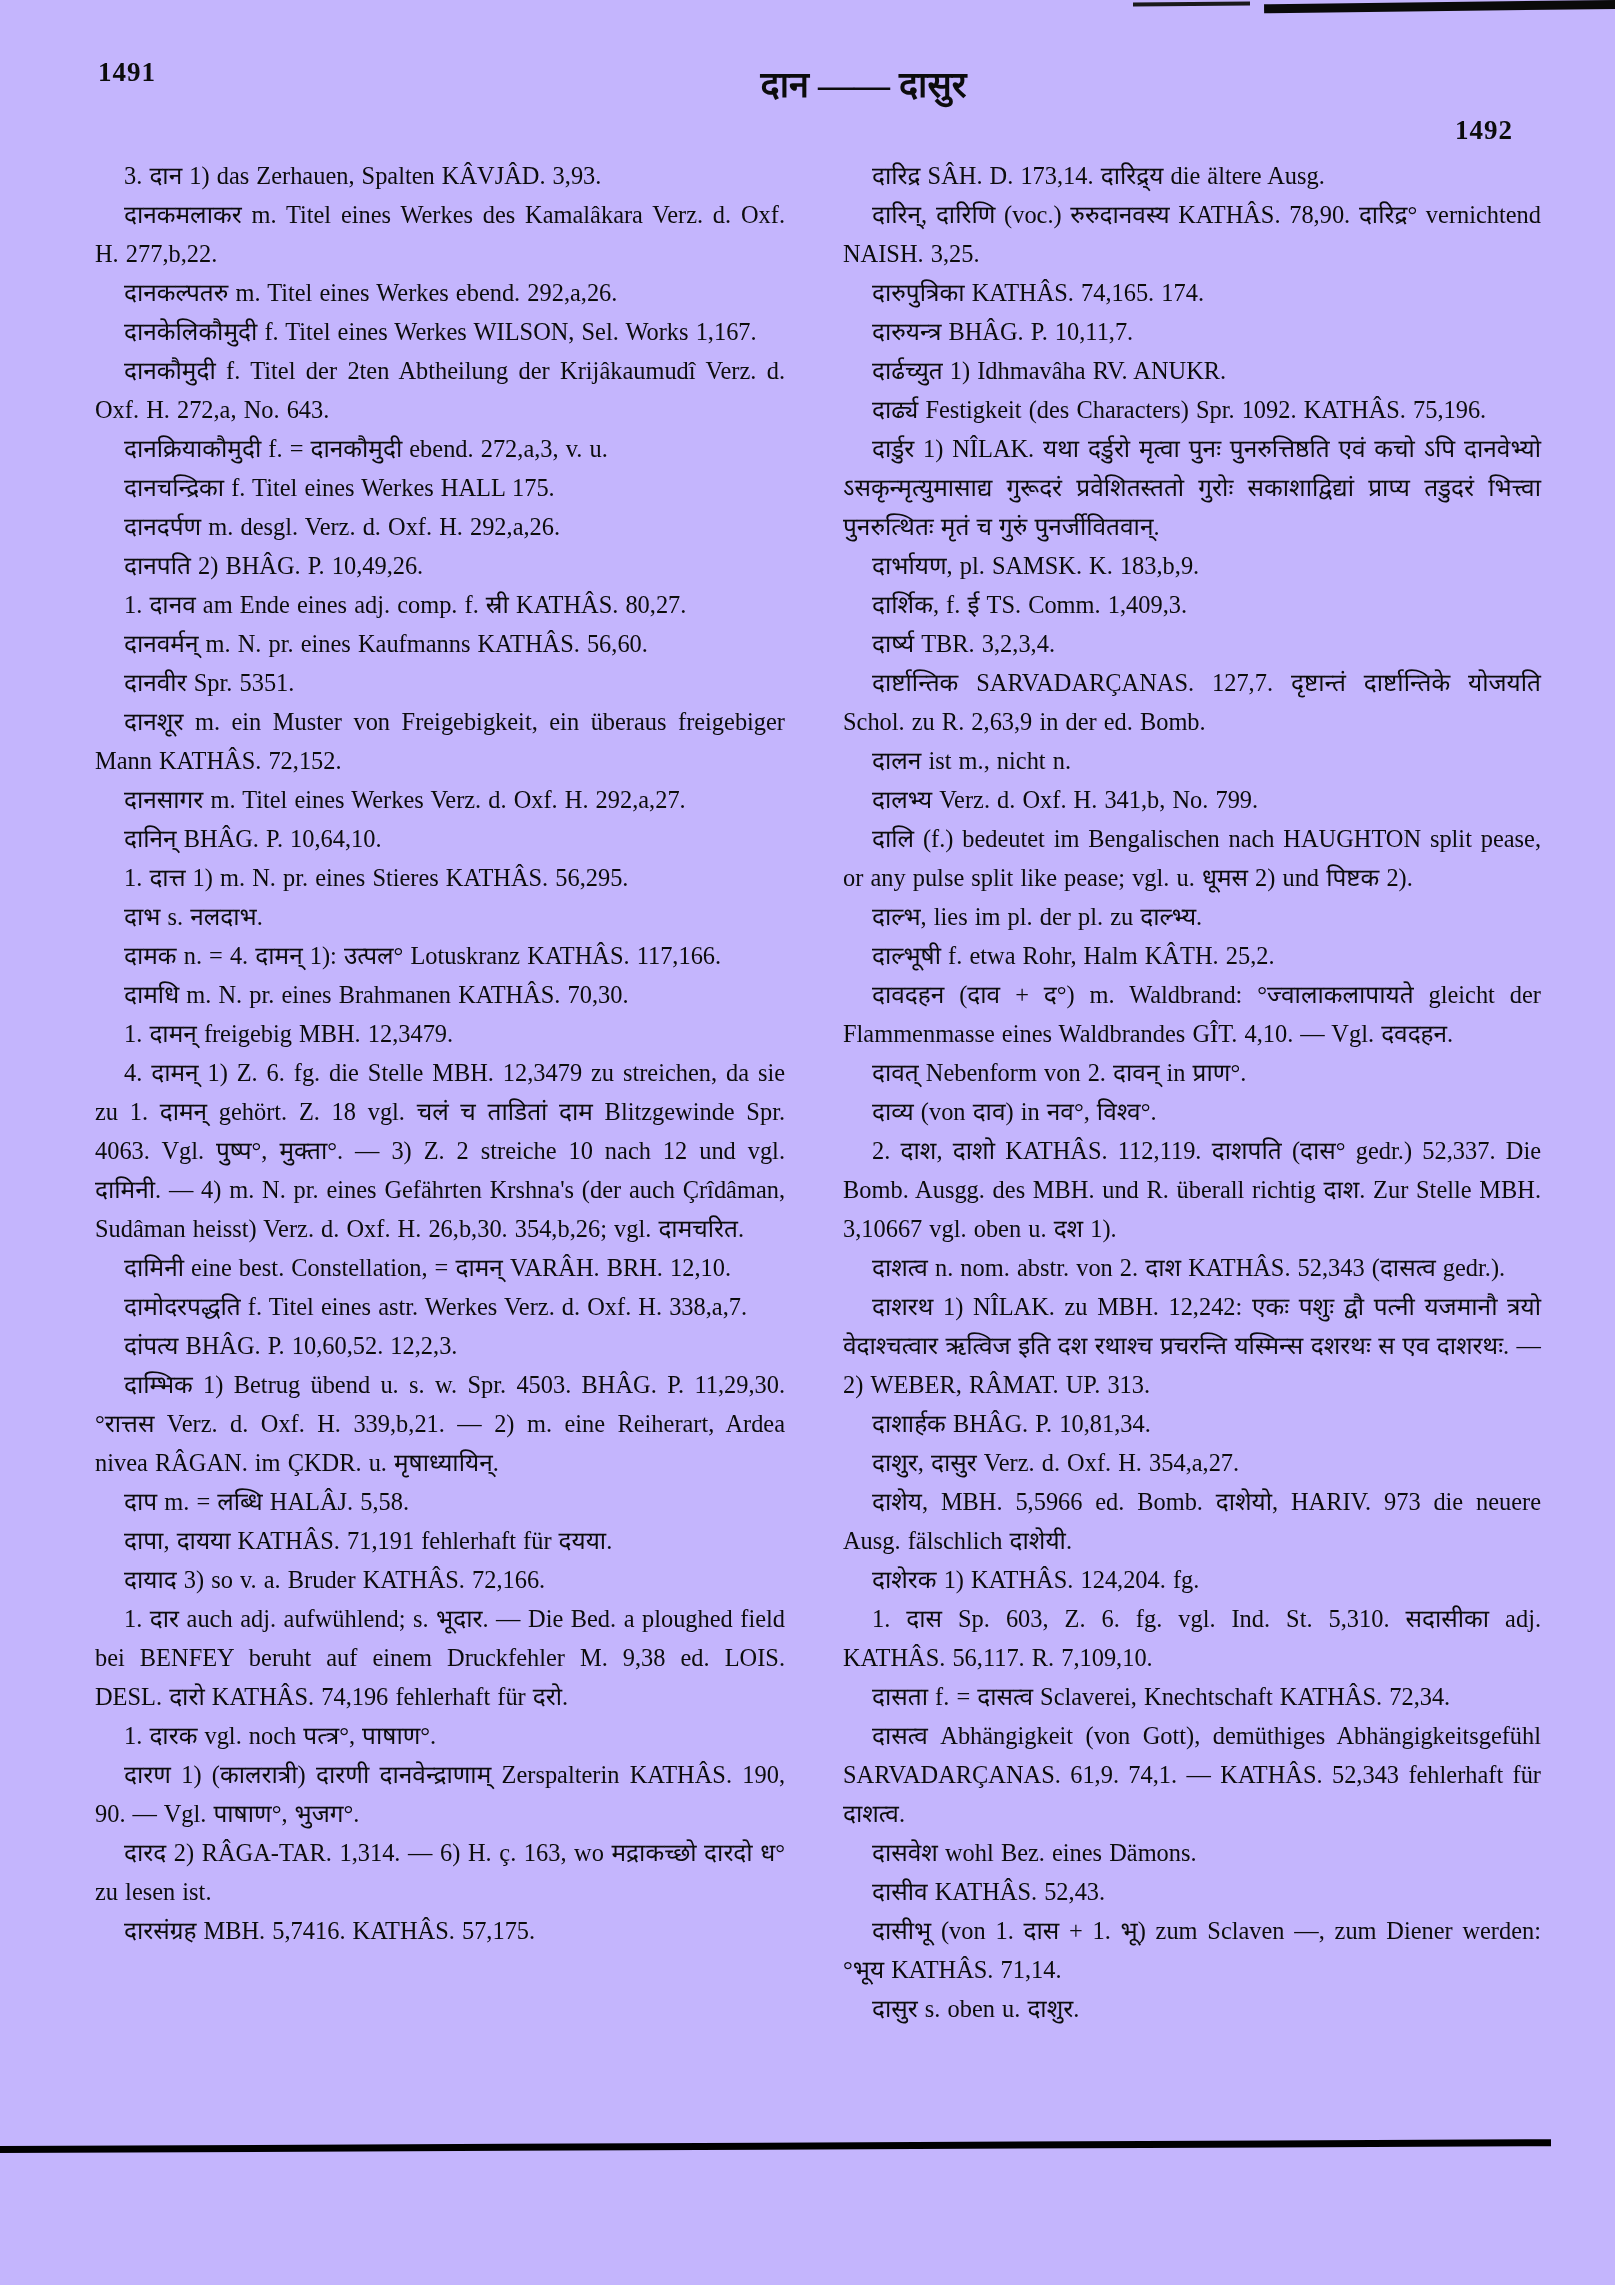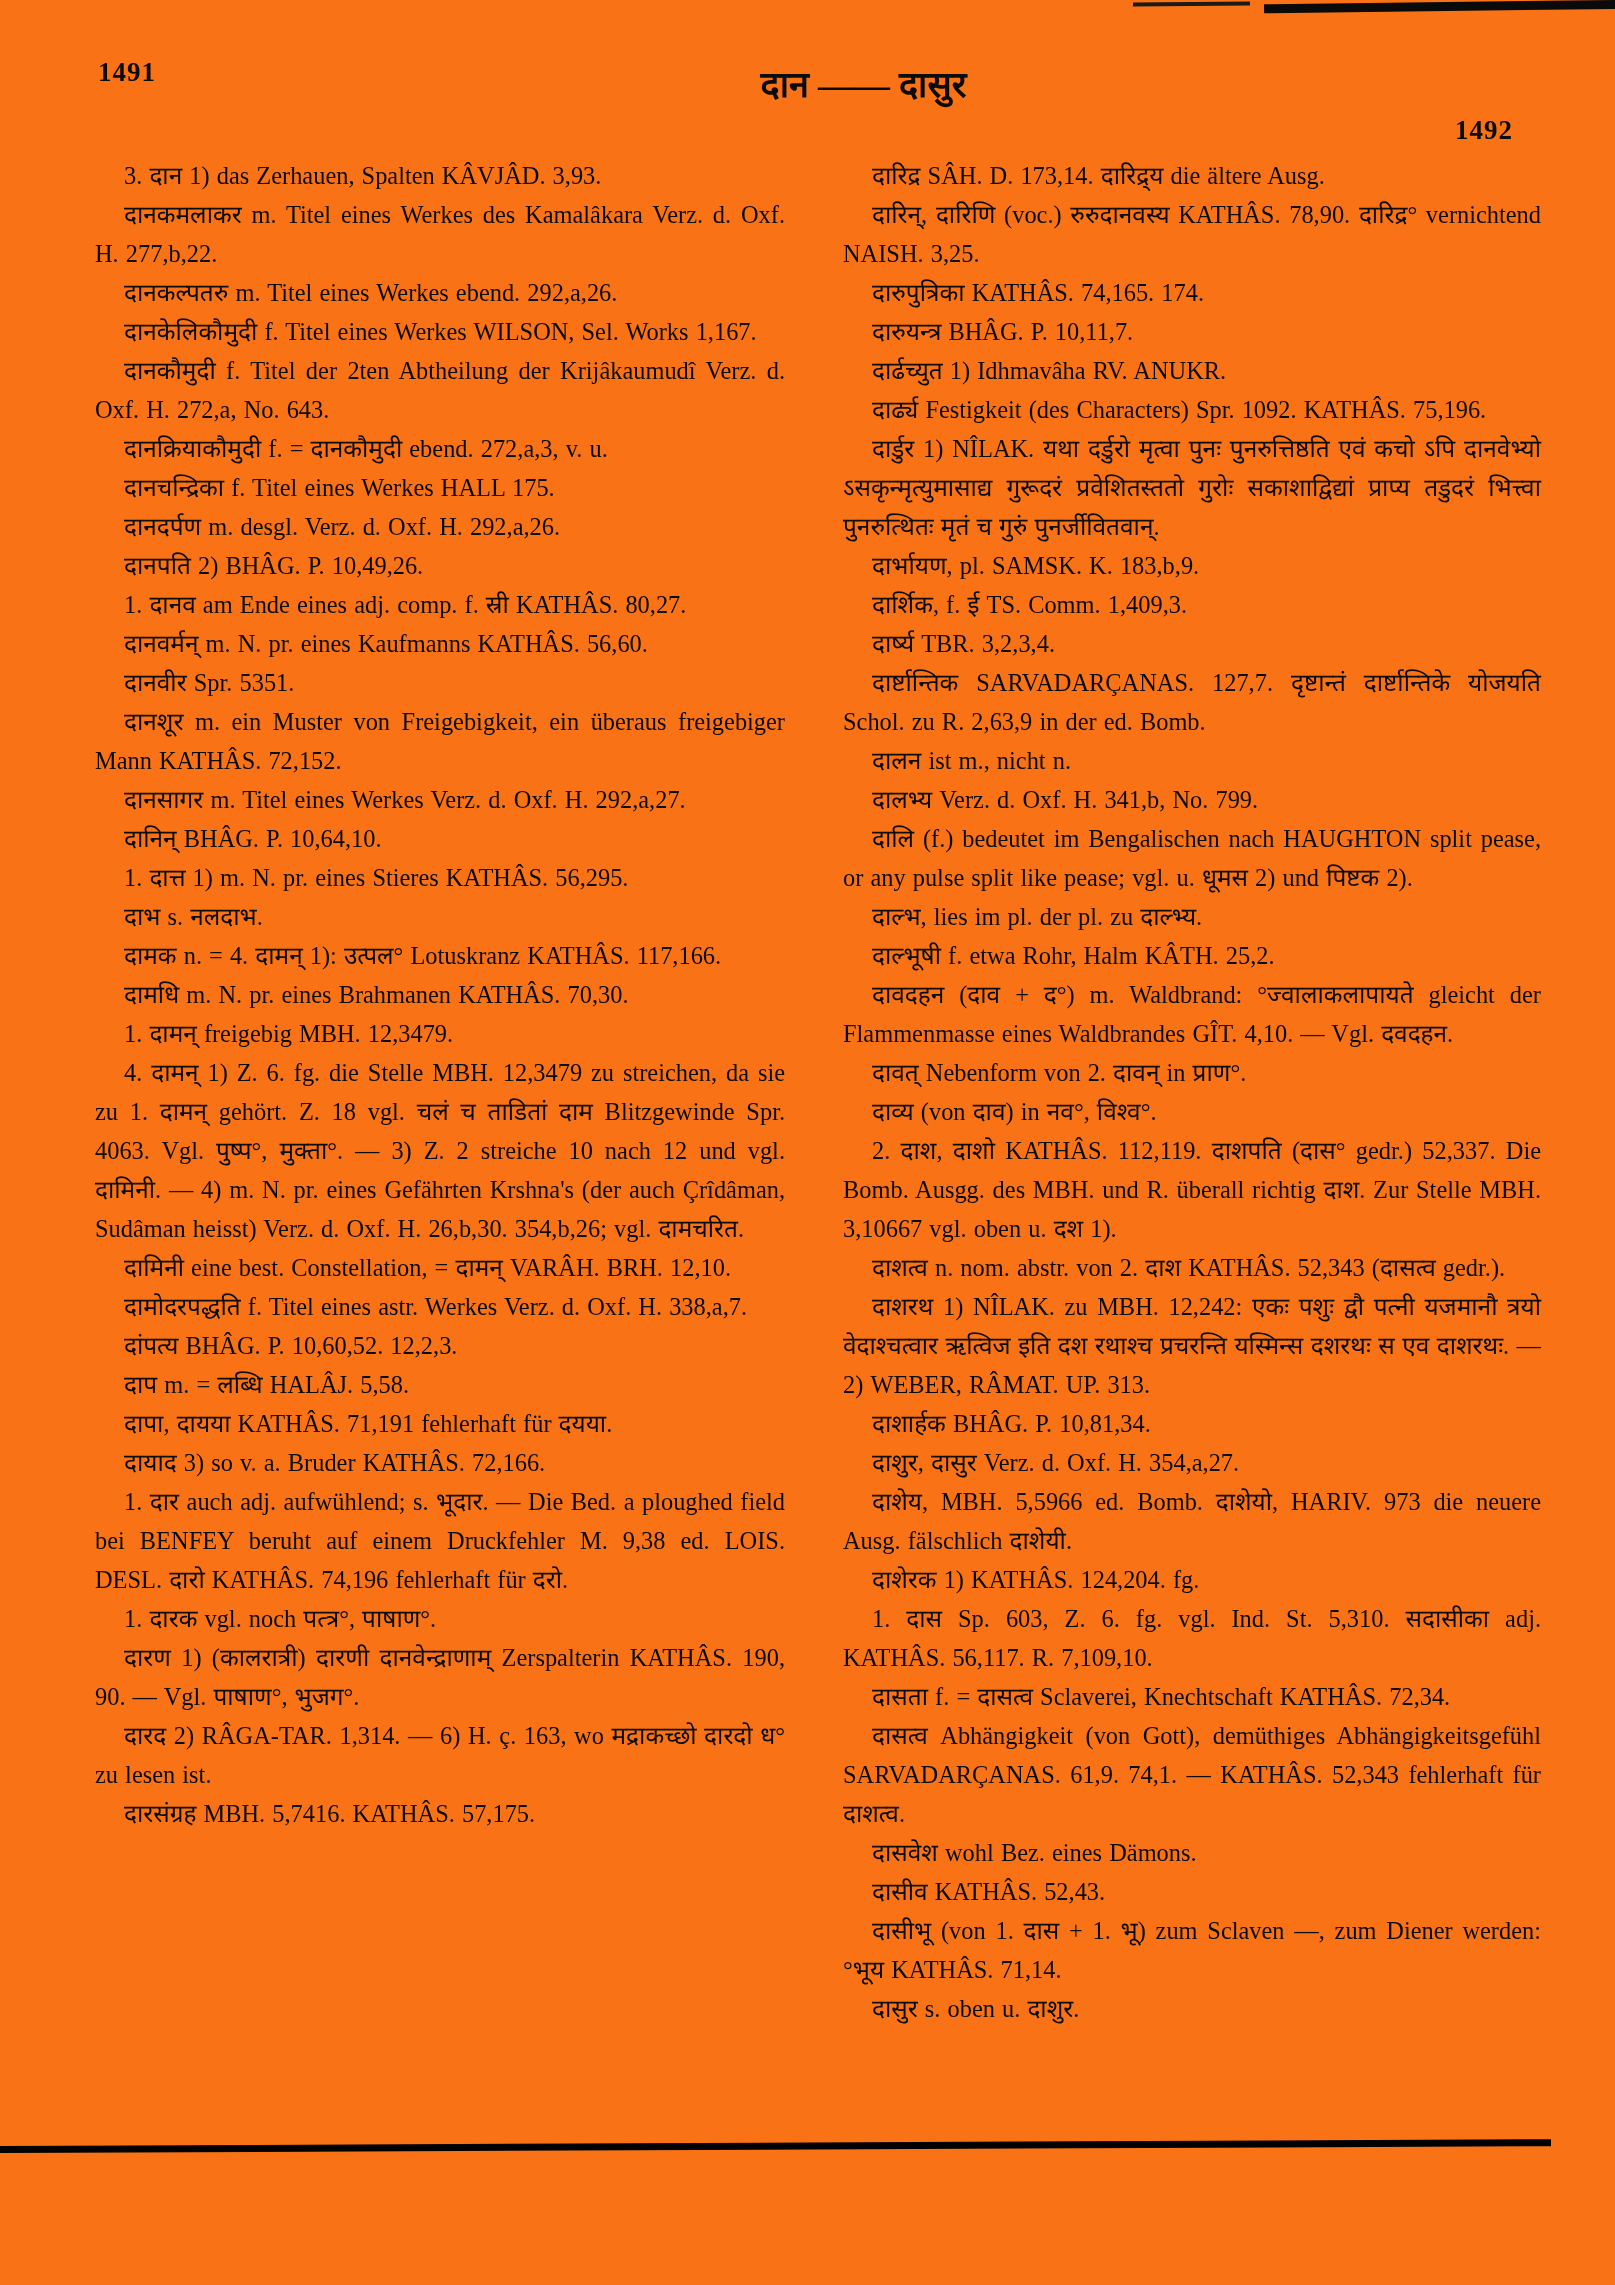--- a/index.html
+++ b/index.html
@@ -1,19 +1,19 @@
 <!DOCTYPE html>
 <html><head>
 <meta charset="utf-8">
 <style>
   html,body{margin:0;padding:0;background:#e8e8e8;}
   .page{
     position:relative;
     width:1615px;height:2286px;
-    background:#f97316;
+    background:#c4b5fd;
     color:#0c0c0c;
     font-family:"Liberation Serif","DejaVu Serif",serif;
     overflow:hidden;
   }
   
   .artifact-a{
     position:absolute;top:0;left:1264px;width:351px;height:8.8px;
     background:#0a0a0a;transform:rotate(-0.7deg);transform-origin:right top;
   }
   .artifact-b{
@@ -80,20 +80,21 @@
         <p class="entry">दानिन् BHÂG. P. 10,64,10.</p>
         <p class="entry">1. दात्त 1) m. N. pr. eines Stieres KATHÂS. 56,295.</p>
         <p class="entry">दाभ s. नलदाभ.</p>
         <p class="entry">दामक n. = 4. दामन् 1): उत्पल° Lotuskranz KATHÂS. 117,166.</p>
         <p class="entry">दामधि m. N. pr. eines Brahmanen KATHÂS. 70,30.</p>
         <p class="entry">1. दामन् freigebig MBH. 12,3479.</p>
         <p class="entry">4. दामन् 1) Z. 6. fg. die Stelle MBH. 12,3479 zu streichen, da sie zu 1. दामन् gehört. Z. 18 vgl. चलं च ताडितां दाम Blitzgewinde Spr. 4063. Vgl. पुष्प°, मुक्ता°. — 3) Z. 2 streiche 10 nach 12 und vgl. दामिनी. — 4) m. N. pr. eines Gefährten Krshna's (der auch Çrîdâman, Sudâman heisst) Verz. d. Oxf. H. 26,b,30. 354,b,26; vgl. दामचरित.</p>
         <p class="entry">दामिनी eine best. Constellation, = दामन् VARÂH. BRH. 12,10.</p>
         <p class="entry">दामोदरपद्धति f. Titel eines astr. Werkes Verz. d. Oxf. H. 338,a,7.</p>
         <p class="entry">दांपत्य BHÂG. P. 10,60,52. 12,2,3.</p>
+        <p class="entry">दाम्भिक 1) Betrug übend u. s. w. Spr. 4503. BHÂG. P. 11,29,30. °रात्तस Verz. d. Oxf. H. 339,b,21. — 2) m. eine Reiherart, Ardea nivea RÂGAN. im ÇKDR. u. मृषाध्यायिन्.</p>
         <p class="entry">दाप m. = लब्धि HALÂJ. 5,58.</p>
         <p class="entry">दापा, दायया KATHÂS. 71,191 fehlerhaft für दयया.</p>
         <p class="entry">दायाद 3) so v. a. Bruder KATHÂS. 72,166.</p>
         <p class="entry">1. दार auch adj. aufwühlend; s. भूदार. — Die Bed. a ploughed field bei BENFEY beruht auf einem Druckfehler M. 9,38 ed. LOIS. DESL. दारो KATHÂS. 74,196 fehlerhaft für दरो.</p>
         <p class="entry">1. दारक vgl. noch पत्त्र°, पाषाण°.</p>
         <p class="entry">दारण 1) (कालरात्री) दारणी दानवेन्द्राणाम् Zerspalterin KATHÂS. 190, 90. — Vgl. पाषाण°, भुजग°.</p>
         <p class="entry">दारद 2) RÂGA-TAR. 1,314. — 6) H. ç. 163, wo मद्राकच्छो दारदो ध° zu lesen ist.</p>
         <p class="entry">दारसंग्रह MBH. 5,7416. KATHÂS. 57,175.</p>
       </div>
     <div class="col col-right" id="col-right">

